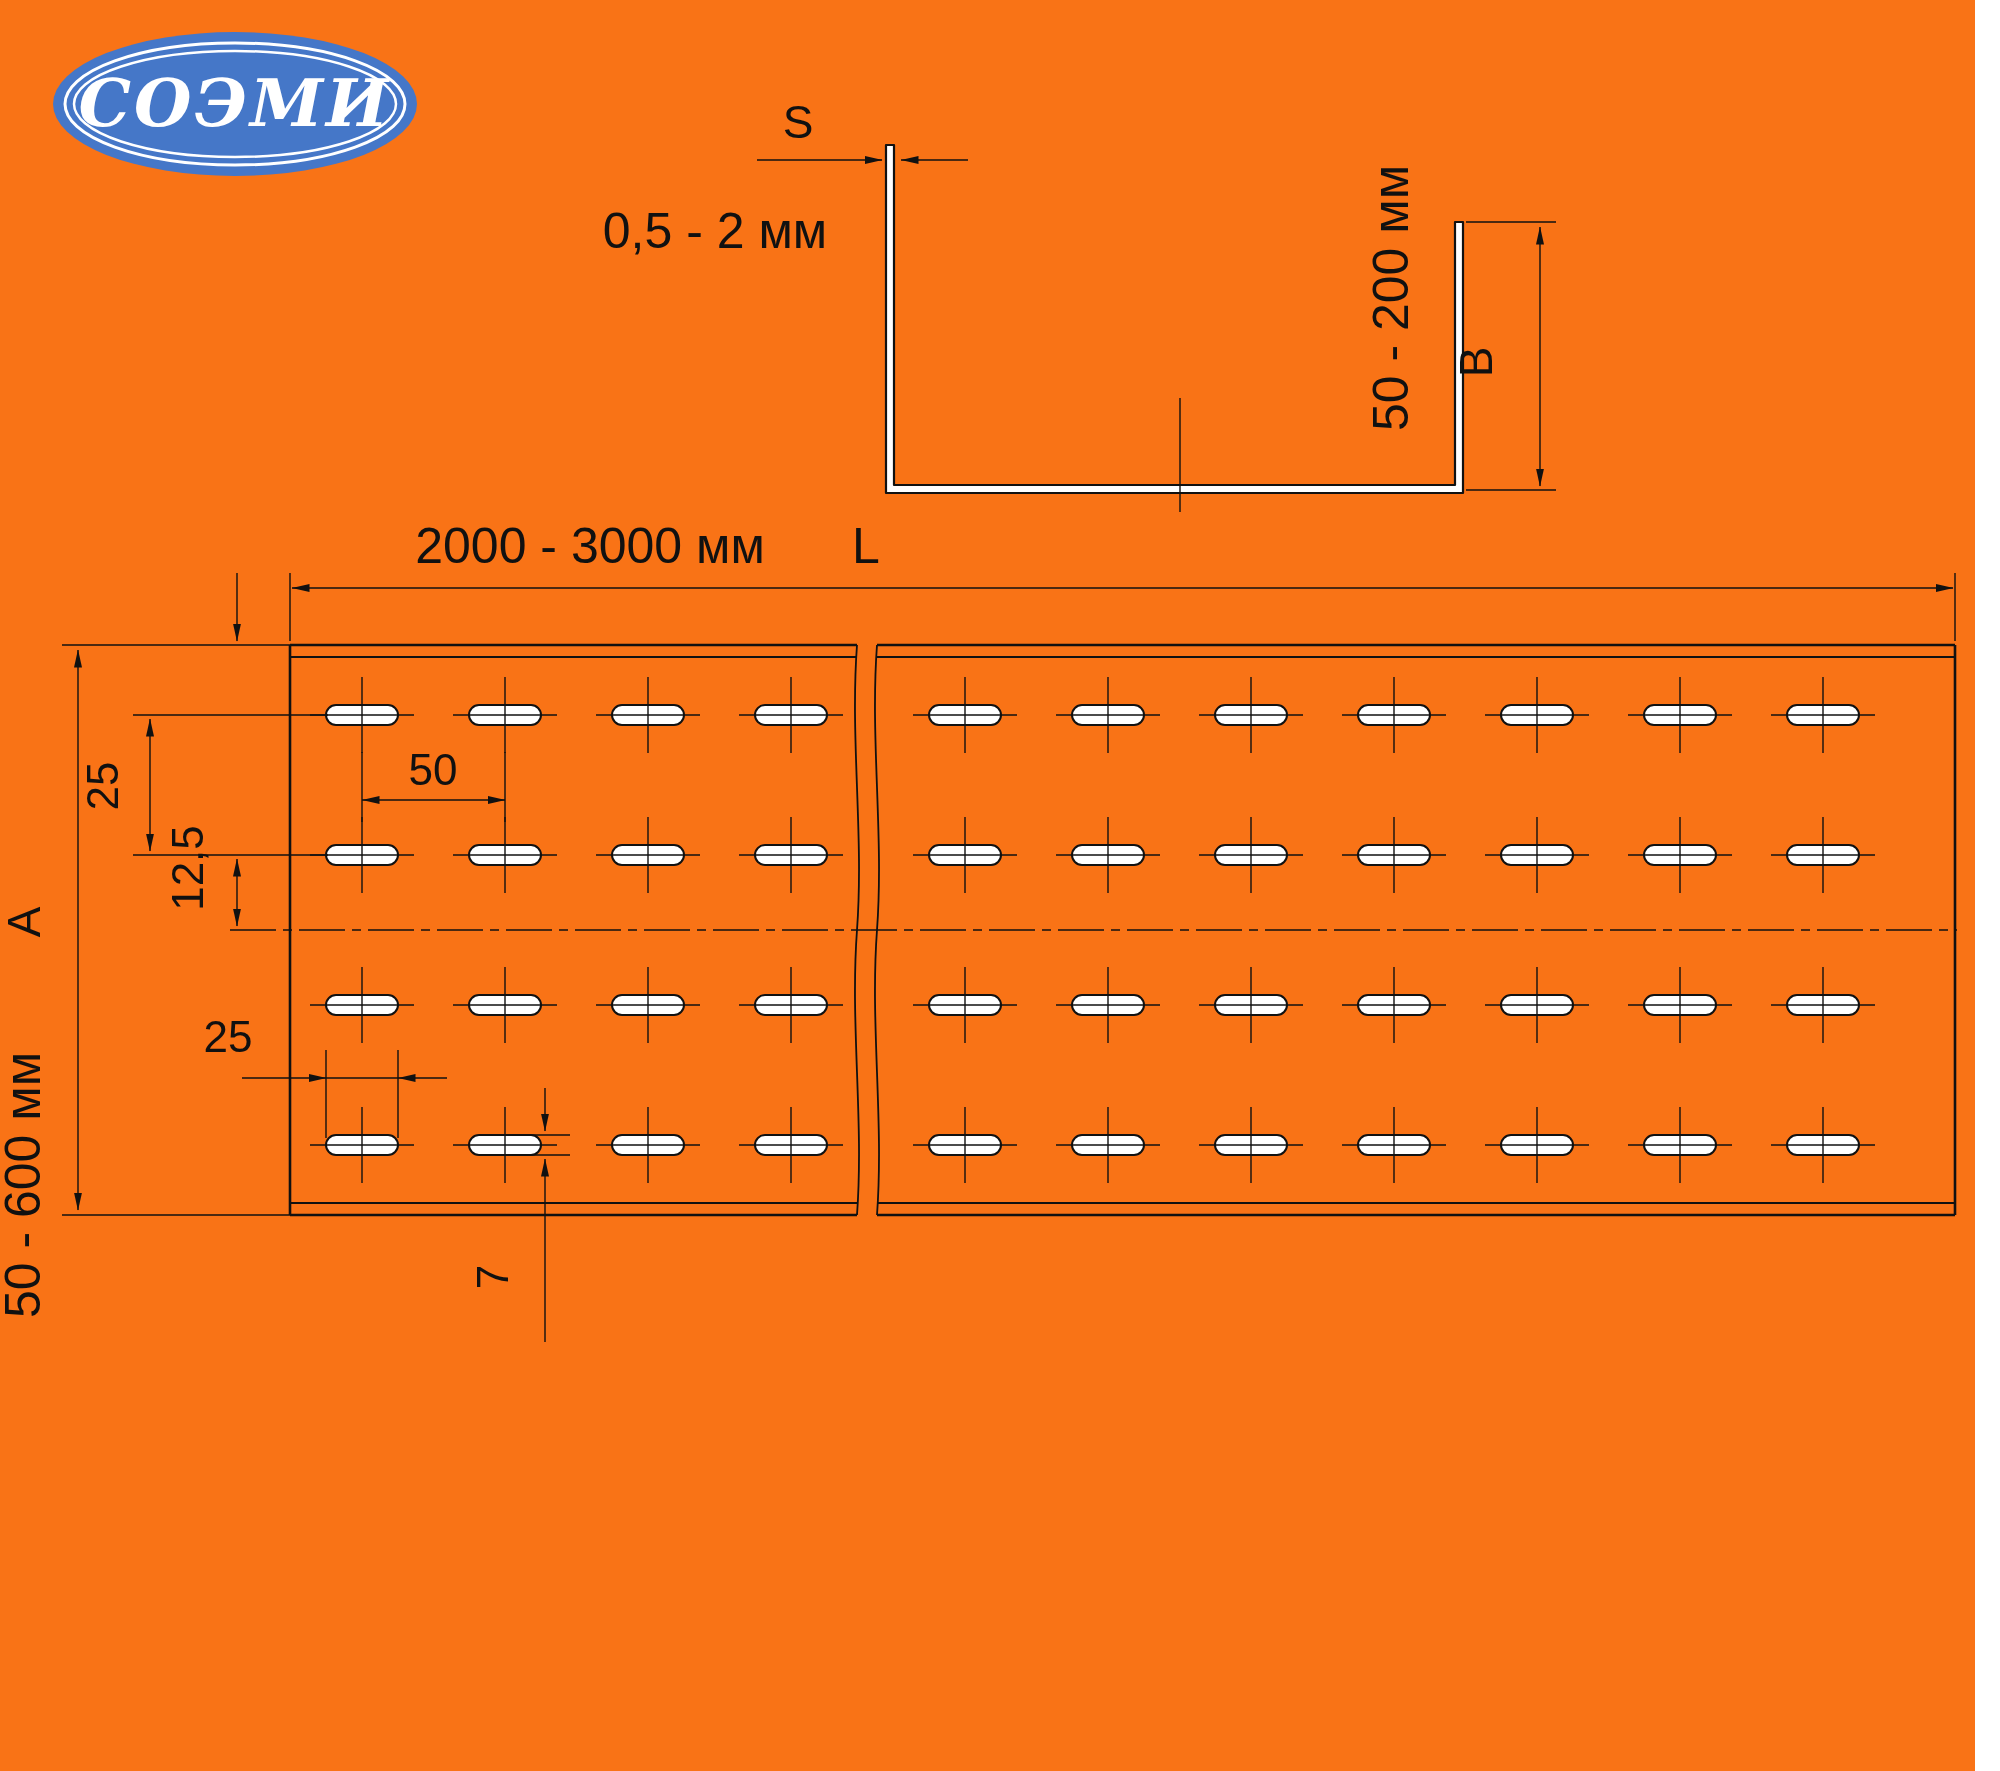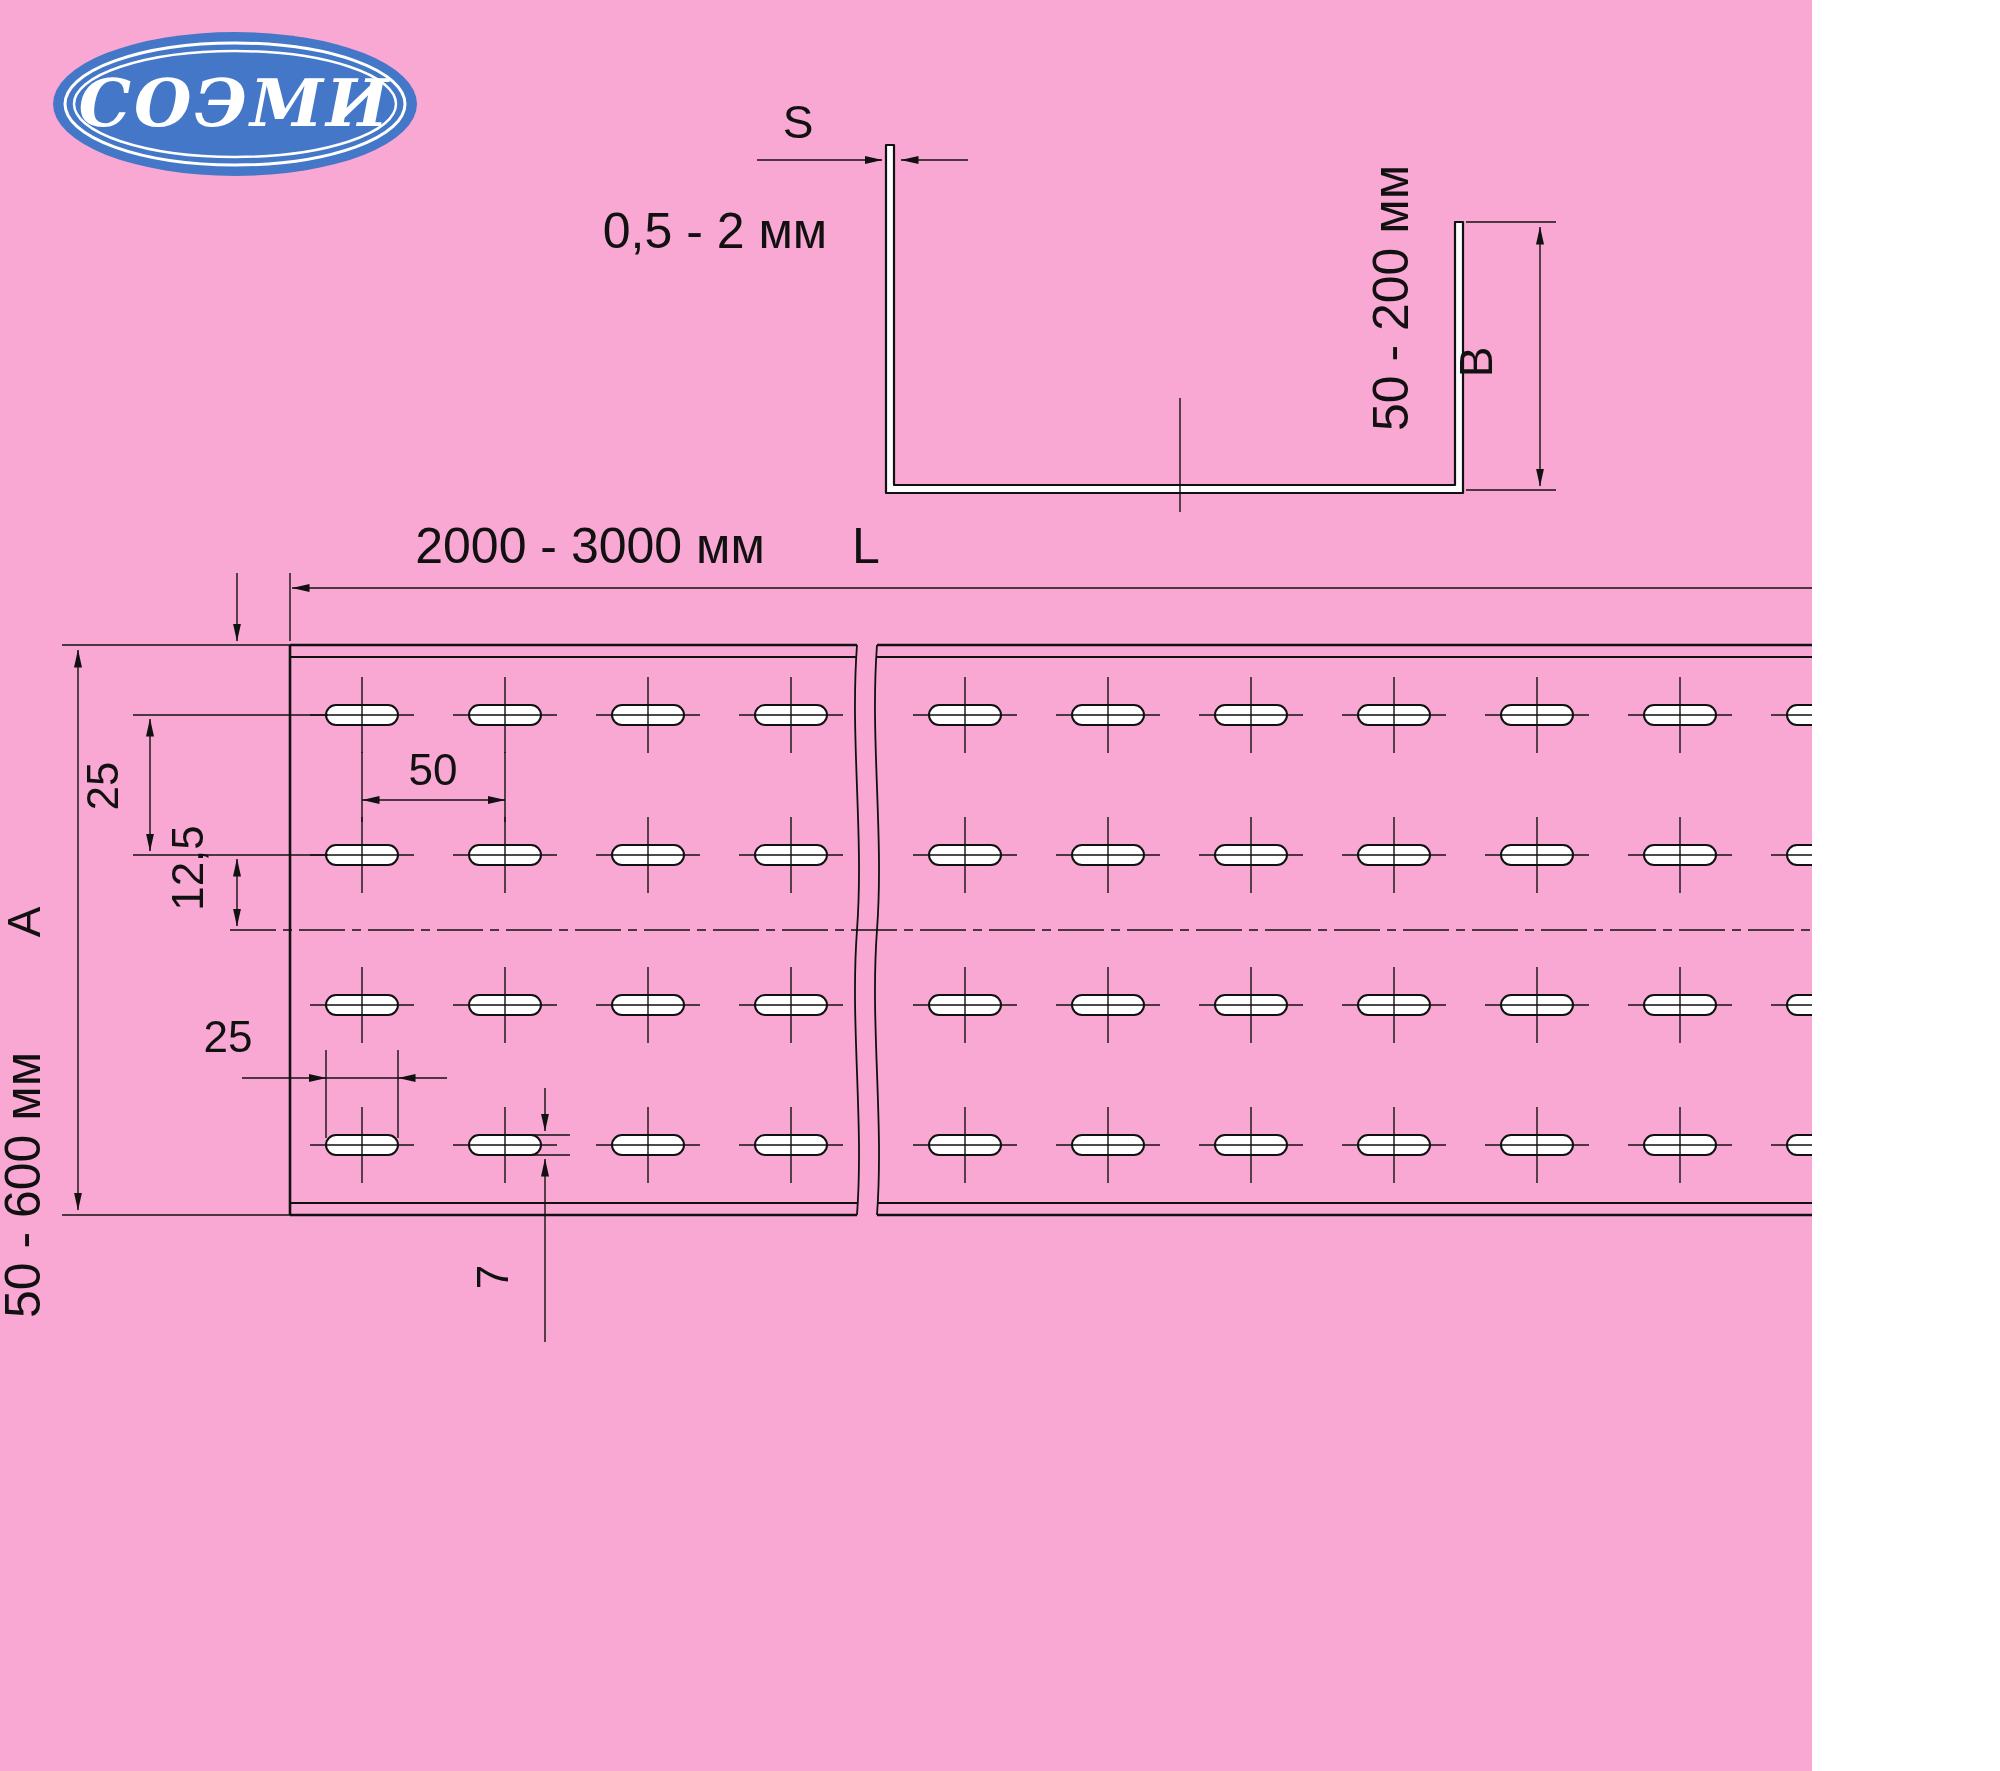--- a/index.html
+++ b/index.html
@@ -1,16 +1,16 @@
 <!DOCTYPE html>
 <html><head>
 <meta charset="utf-8">
 <style>
   html,body{margin:0;padding:0;background:#ffffff;}
-  .canvas{width:1812px;height:1771px;position:relative;background:#f9a8d4;overflow:hidden;}
+  .canvas{width:1975px;height:1771px;position:relative;background:#f97316;overflow:hidden;}
   svg{display:block;}
   .edge{fill:none;stroke:#111;stroke-width:2.6;}
   .edge2{fill:none;stroke:#111;stroke-width:2;}
   .sheet{fill:#ffffff;stroke:#111;stroke-width:2.2;stroke-linejoin:round;}
   .thin{fill:none;stroke:#111;stroke-width:1.4;}
   .dim{fill:none;stroke:#111;stroke-width:1.4;}
   .cline{fill:none;stroke:#111;stroke-width:1.4;stroke-dasharray:46 7 9 7;}
   .brk{fill:none;stroke:#111;stroke-width:1.8;}
   text{fill:#111;font-family:"Liberation Sans","DejaVu Sans",sans-serif;}
   .lbl{font-size:50px;}

